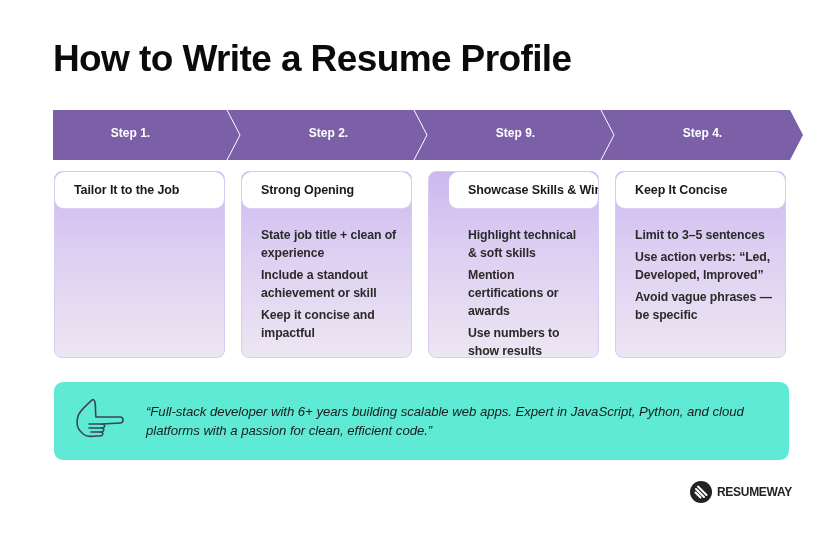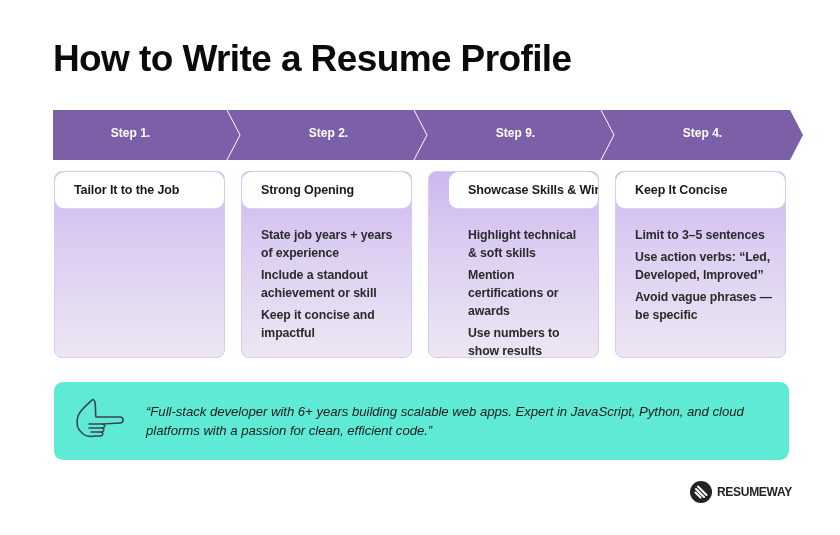--- a/index.html
+++ b/index.html
@@ -48,21 +48,21 @@
   <div class="step-label" style="left:561px;width:177px;">Step 4.</div>
 </div>
 
 <div class="cards">
   <div class="card" style="left:0;">
     <div class="card-head">Tailor It to the Job</div>
   </div>
   <div class="card" style="left:187px;">
     <div class="card-head">Strong Opening</div>
     <div class="card-body">
-      <div class="bullet">State job years + years of experience</div>
+      <div class="bullet">State job title + clean of experience</div>
       <div class="bullet">Include a standout achievement or skill</div>
       <div class="bullet">Keep it concise and impactful</div>
     </div>
   </div>
   <div class="card" style="left:374px;padding-left:20px;">
     <div class="card-head">Showcase Skills &amp; Wins</div>
     <div class="card-body">
       <div class="bullet">Highlight technical &amp; soft skills</div>
       <div class="bullet">Mention certifications or awards</div>
       <div class="bullet">Use numbers to show results</div>

